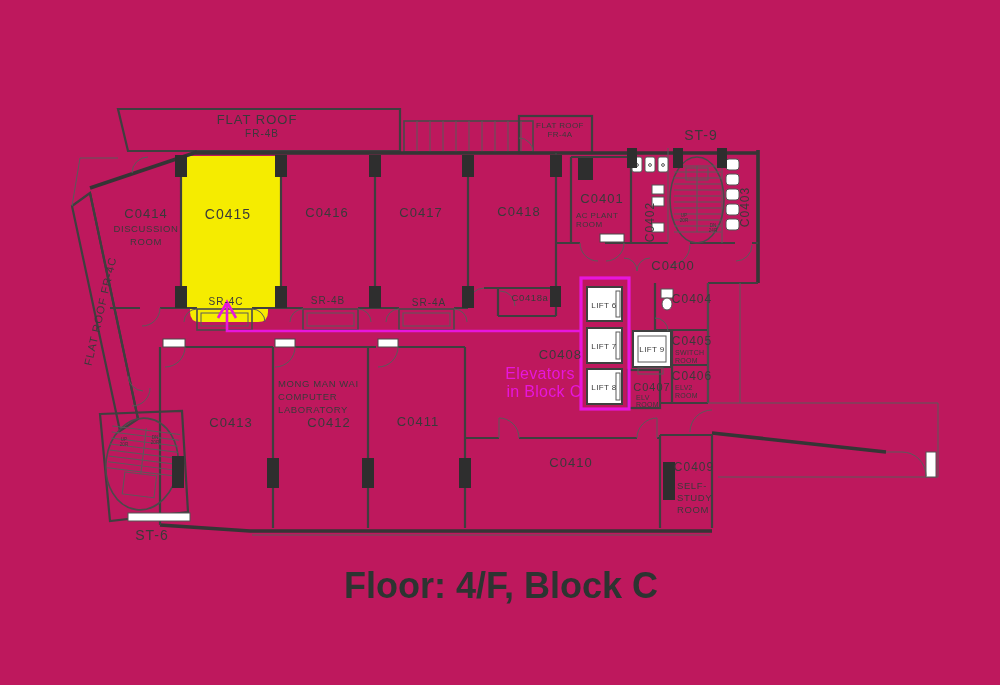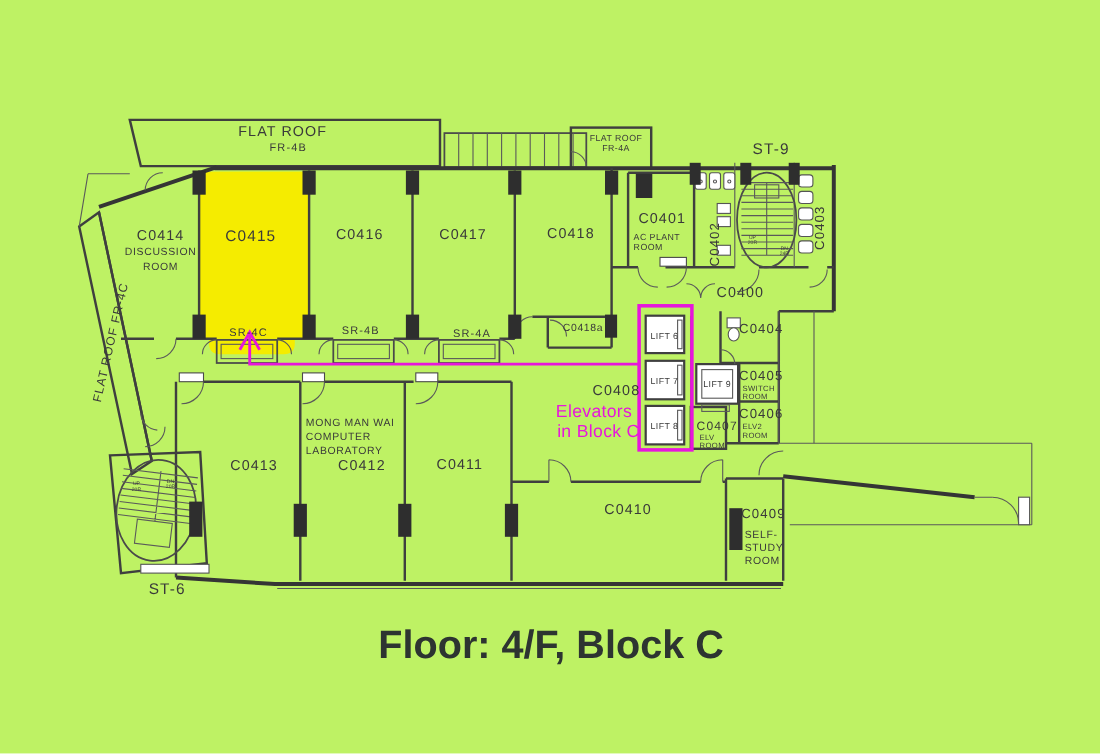--- a/index.html
+++ b/index.html
@@ -1,16 +1,16 @@
 <!DOCTYPE html>
 <html style="--highlight: #f5ec00; --annotation: #e716dc; --label: #3a3a3a; --title: #2d3431;"><head>
 <meta charset="utf-8">
 <style>
   html,body{margin:0;padding:0;background:#fff;}
-  .stage{position:relative;width:1000px;height:685px;background:#bef264;overflow:hidden;
+  .stage{position:relative;width:1000px;height:685px;background:#be185d;overflow:hidden;
          font-family:"Liberation Sans", sans-serif;}
   svg{position:absolute;left:0;top:0;}
   
   .w1 {stroke:#5a5a5a;stroke-width:1;fill:none;}
   .w15{stroke:#4a4a4a;stroke-width:1.6;fill:none;}
   .w2 {stroke:#3f3f3f;stroke-width:2.2;fill:none;}
   .w3 {stroke:#353535;stroke-width:3.6;fill:none;}
   .jamb{fill:#2e2e2e;stroke:none;}
   .leaf{fill:#ffffff;stroke:#4a4a4a;stroke-width:1;}
   .box {fill:#ffffff;stroke:#3f3f3f;stroke-width:2;}

